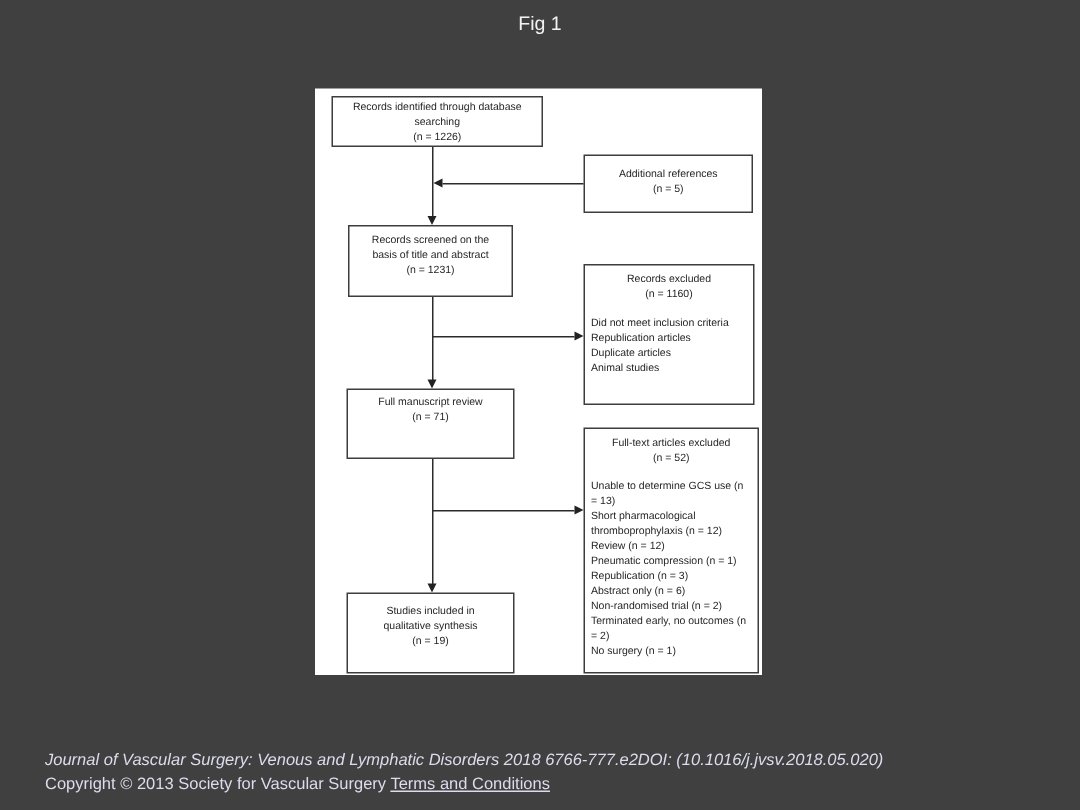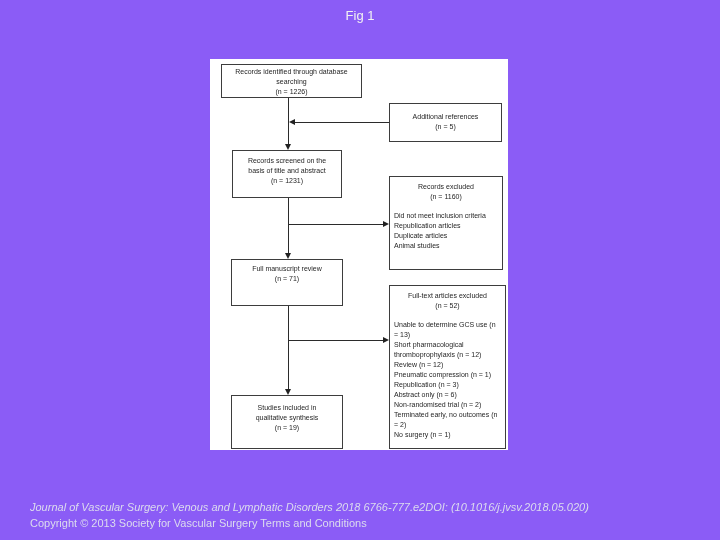--- a/index.html
+++ b/index.html
@@ -1,17 +1,17 @@
 <!DOCTYPE html>
 <html><head>
 <meta charset="utf-8">
 <style>
   html,body{margin:0;padding:0;background:#000;}
   .slide{
-    position:relative;width:720px;height:540px;background:#8b5cf6;
+    position:relative;width:720px;height:540px;background:#404040;
     font-family:"Liberation Sans",sans-serif;overflow:hidden;
   }
   .slide-title{
     position:absolute;left:0;top:8px;width:720px;text-align:center;
     color:#f2f2f2;font-size:13px;
   }
   .figure{
     position:absolute;left:210px;top:59px;width:298px;height:391px;
     background:#ffffff;
   }
@@ -29,21 +29,21 @@
   .vline{width:1px;}
   .ah{position:absolute;width:0;height:0;}
   .ah-down{border-left:3px solid transparent;border-right:3px solid transparent;border-top:6px solid #222;}
   .ah-left{border-top:3px solid transparent;border-bottom:3px solid transparent;border-right:6px solid #222;}
   .ah-right{border-top:3px solid transparent;border-bottom:3px solid transparent;border-left:6px solid #222;}
   .caption{
     position:absolute;left:30px;top:500px;width:670px;
     color:#dcdcee;font-size:11px;line-height:15.5px;
   }
   .caption .journal-line{font-style:italic;}
-  .terms-link{cursor:pointer;color:#dcdcee;}
+  .terms-link{text-decoration:underline;cursor:pointer;color:#dcdcee;}
 </style>
 </head>
 <body>
 
 <div class="slide">
 
   <div class="slide-title">Fig 1</div>
 
   <div class="figure">
 

